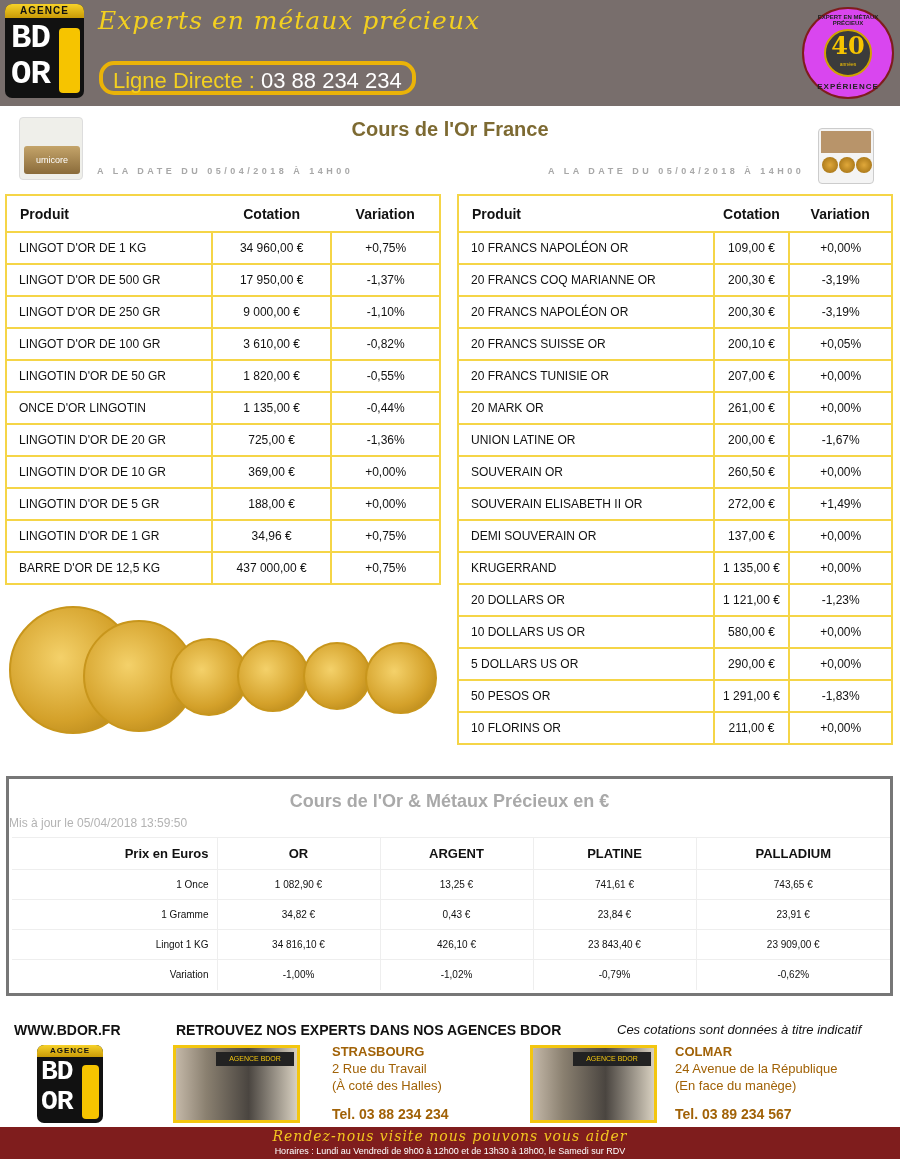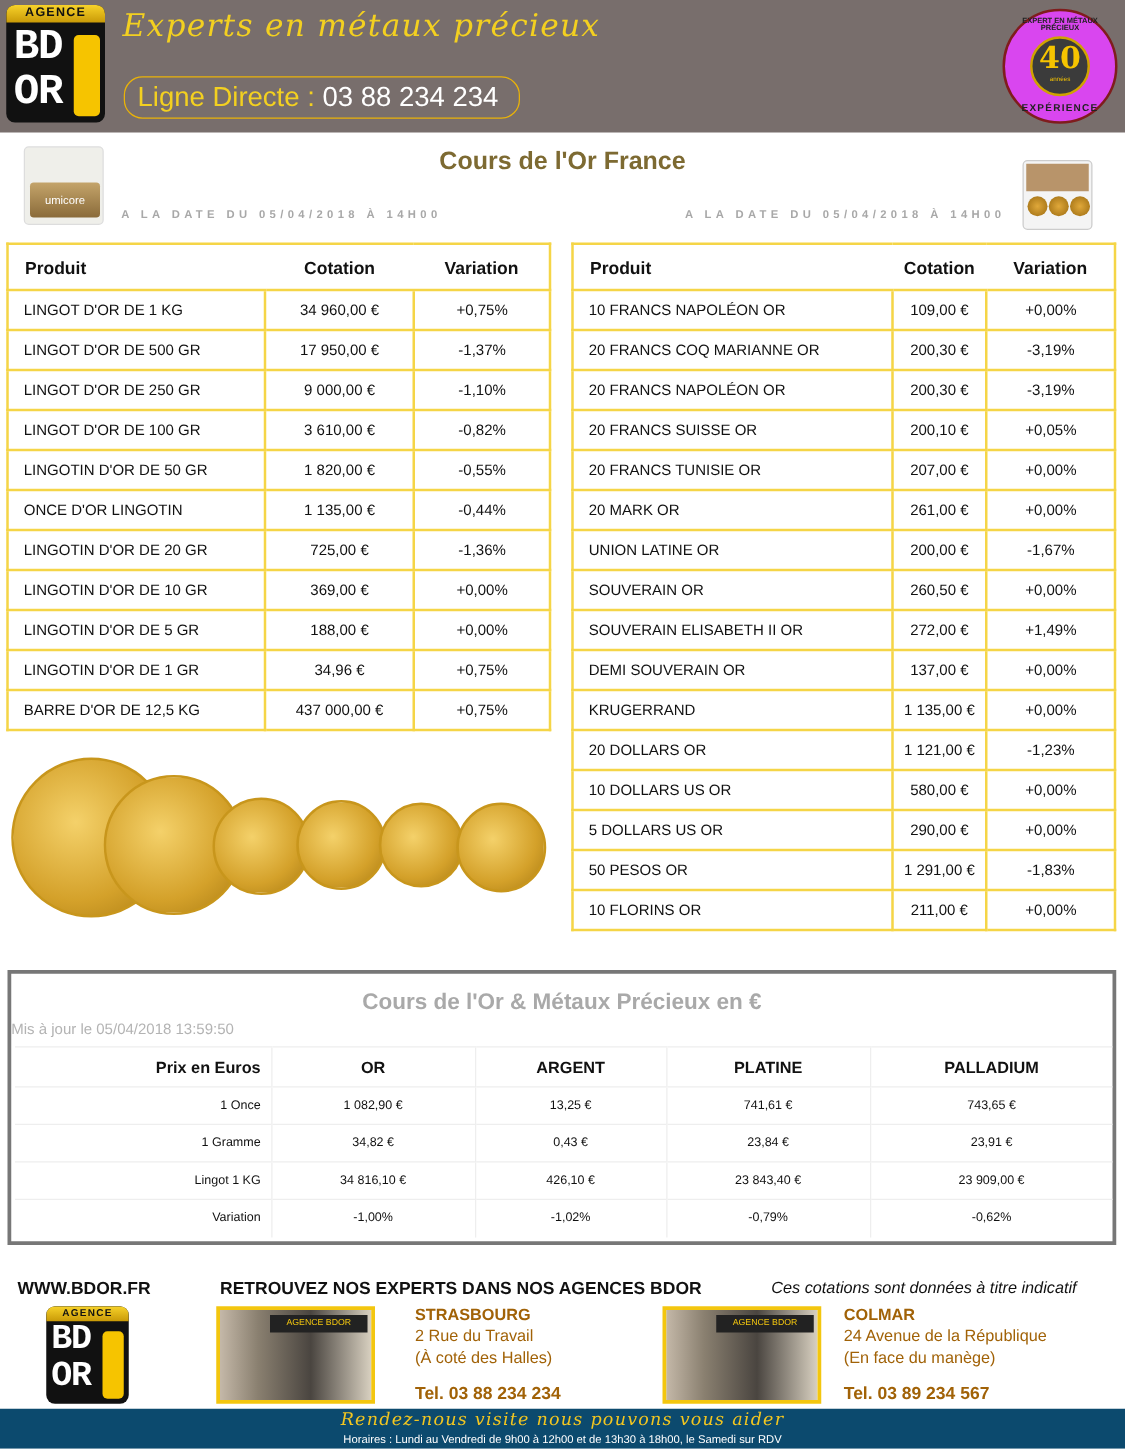--- a/index.html
+++ b/index.html
@@ -11,21 +11,21 @@
   .logo .agence { position: absolute; left: 0; top: 0; width: 100%; background: linear-gradient(#f7d22a,#c99a07); color: #111; text-align: center; font-weight: bold; letter-spacing: 1px; }
   .logo .bd, .logo .or { position: absolute; color: #fff; font-weight: bold; font-family: Liberation Mono, monospace; letter-spacing: -1px; }
   .logo .bar { position: absolute; background: #f6c400; border-radius: 4px; }
   .hdr-logo { left: 5px; top: 4px; width: 79px; height: 94px; }
   .hdr-logo .agence { height: 14px; font-size: 10px; line-height: 14px; }
   .hdr-logo .bd { left: 6px; top: 16px; font-size: 34px; line-height: 36px; }
   .hdr-logo .or { left: 6px; top: 52px; font-size: 34px; line-height: 36px; }
   .hdr-logo .bar { left: 54px; top: 24px; width: 21px; height: 65px; }
 
   .tagline { position: absolute; left: 98px; top: 6px; font-family: "DejaVu Serif", serif; font-style: italic; font-size: 25px; color: #f3d020; letter-spacing: 1px; }
-  .phone-box { position: absolute; left: 99px; top: 61px; width: 317px; height: 34px; border: 1px solid #eab308; border-radius: 15px; padding: 4px 10px; font-size: 22px; line-height: 24px; }
+  .phone-box { position: absolute; left: 99px; top: 61px; width: 317px; height: 34px; border: 4px solid #eab308; border-radius: 15px; padding: 4px 10px; font-size: 22px; line-height: 24px; }
   .phone-box .lbl { color: #f3d020; }
   .phone-box .num { color: #ffffff; }
 
   .badge { position: absolute; left: 802px; top: 7px; width: 92px; height: 92px; border-radius: 50%; background: #d946ef; border: 2px solid #7f1d1d; }
   .badge .inner { position: absolute; left: 20px; top: 20px; width: 48px; height: 48px; border-radius: 50%; background: #3b3b3b; border: 2px solid #cfa300; text-align: center; }
   .badge .forty { color: #f6c400; font-family: "DejaVu Serif", serif; font-weight: bold; font-size: 24px; line-height: 30px; }
   .badge .ans { color: #f6c400; font-size: 5px; line-height: 6px; }
   .badge .top { position: absolute; top: 5px; left: 0; width: 100%; text-align: center; font-size: 6px; font-weight: bold; color: #222; }
   .badge .bot { position: absolute; bottom: 6px; left: 0; width: 100%; text-align: center; font-size: 8px; font-weight: bold; color: #222; letter-spacing: 1px; }
 
@@ -79,21 +79,21 @@
   .shop { position: absolute; top: 1045px; width: 127px; height: 78px; border: 3px solid #f3c60f; background: linear-gradient(90deg,#c4b8a8 0%,#8a8070 25%,#4a4540 60%,#d8d0c0 100%); }
   .shop .sign { position: absolute; left: 40px; top: 4px; width: 78px; height: 14px; background: #222; color: #f3c60f; font-size: 7px; line-height: 14px; text-align: center; }
   .shop1 { left: 173px; }
   .shop2 { left: 530px; }
   .agency { position: absolute; top: 1043px; font-size: 13px; line-height: 17px; color: #a16207; }
   .agency .city { font-weight: bold; }
   .agency .tel { position: absolute; top: 63px; left: 0; white-space: nowrap; font-weight: bold; font-size: 14px; }
   .ag1 { left: 332px; }
   .ag2 { left: 675px; }
 
-  .bottom-bar { position: absolute; left: 0; top: 1127px; width: 900px; height: 32px; background: #0c4a6e; text-align: center; }
+  .bottom-bar { position: absolute; left: 0; top: 1127px; width: 900px; height: 32px; background: #7f1d1d; text-align: center; }
   .bottom-bar .slogan { font-family: "DejaVu Serif", serif; font-style: italic; font-size: 14px; color: #f3c620; line-height: 18px; letter-spacing: 1px; }
   .bottom-bar .hours { font-size: 9px; color: #fff; line-height: 12px; }
 </style>
 </head>
 <body>
 
 <div class="header">
   <div class="logo hdr-logo">
     <div class="agence">AGENCE</div>
     <div class="bd">BD</div>

